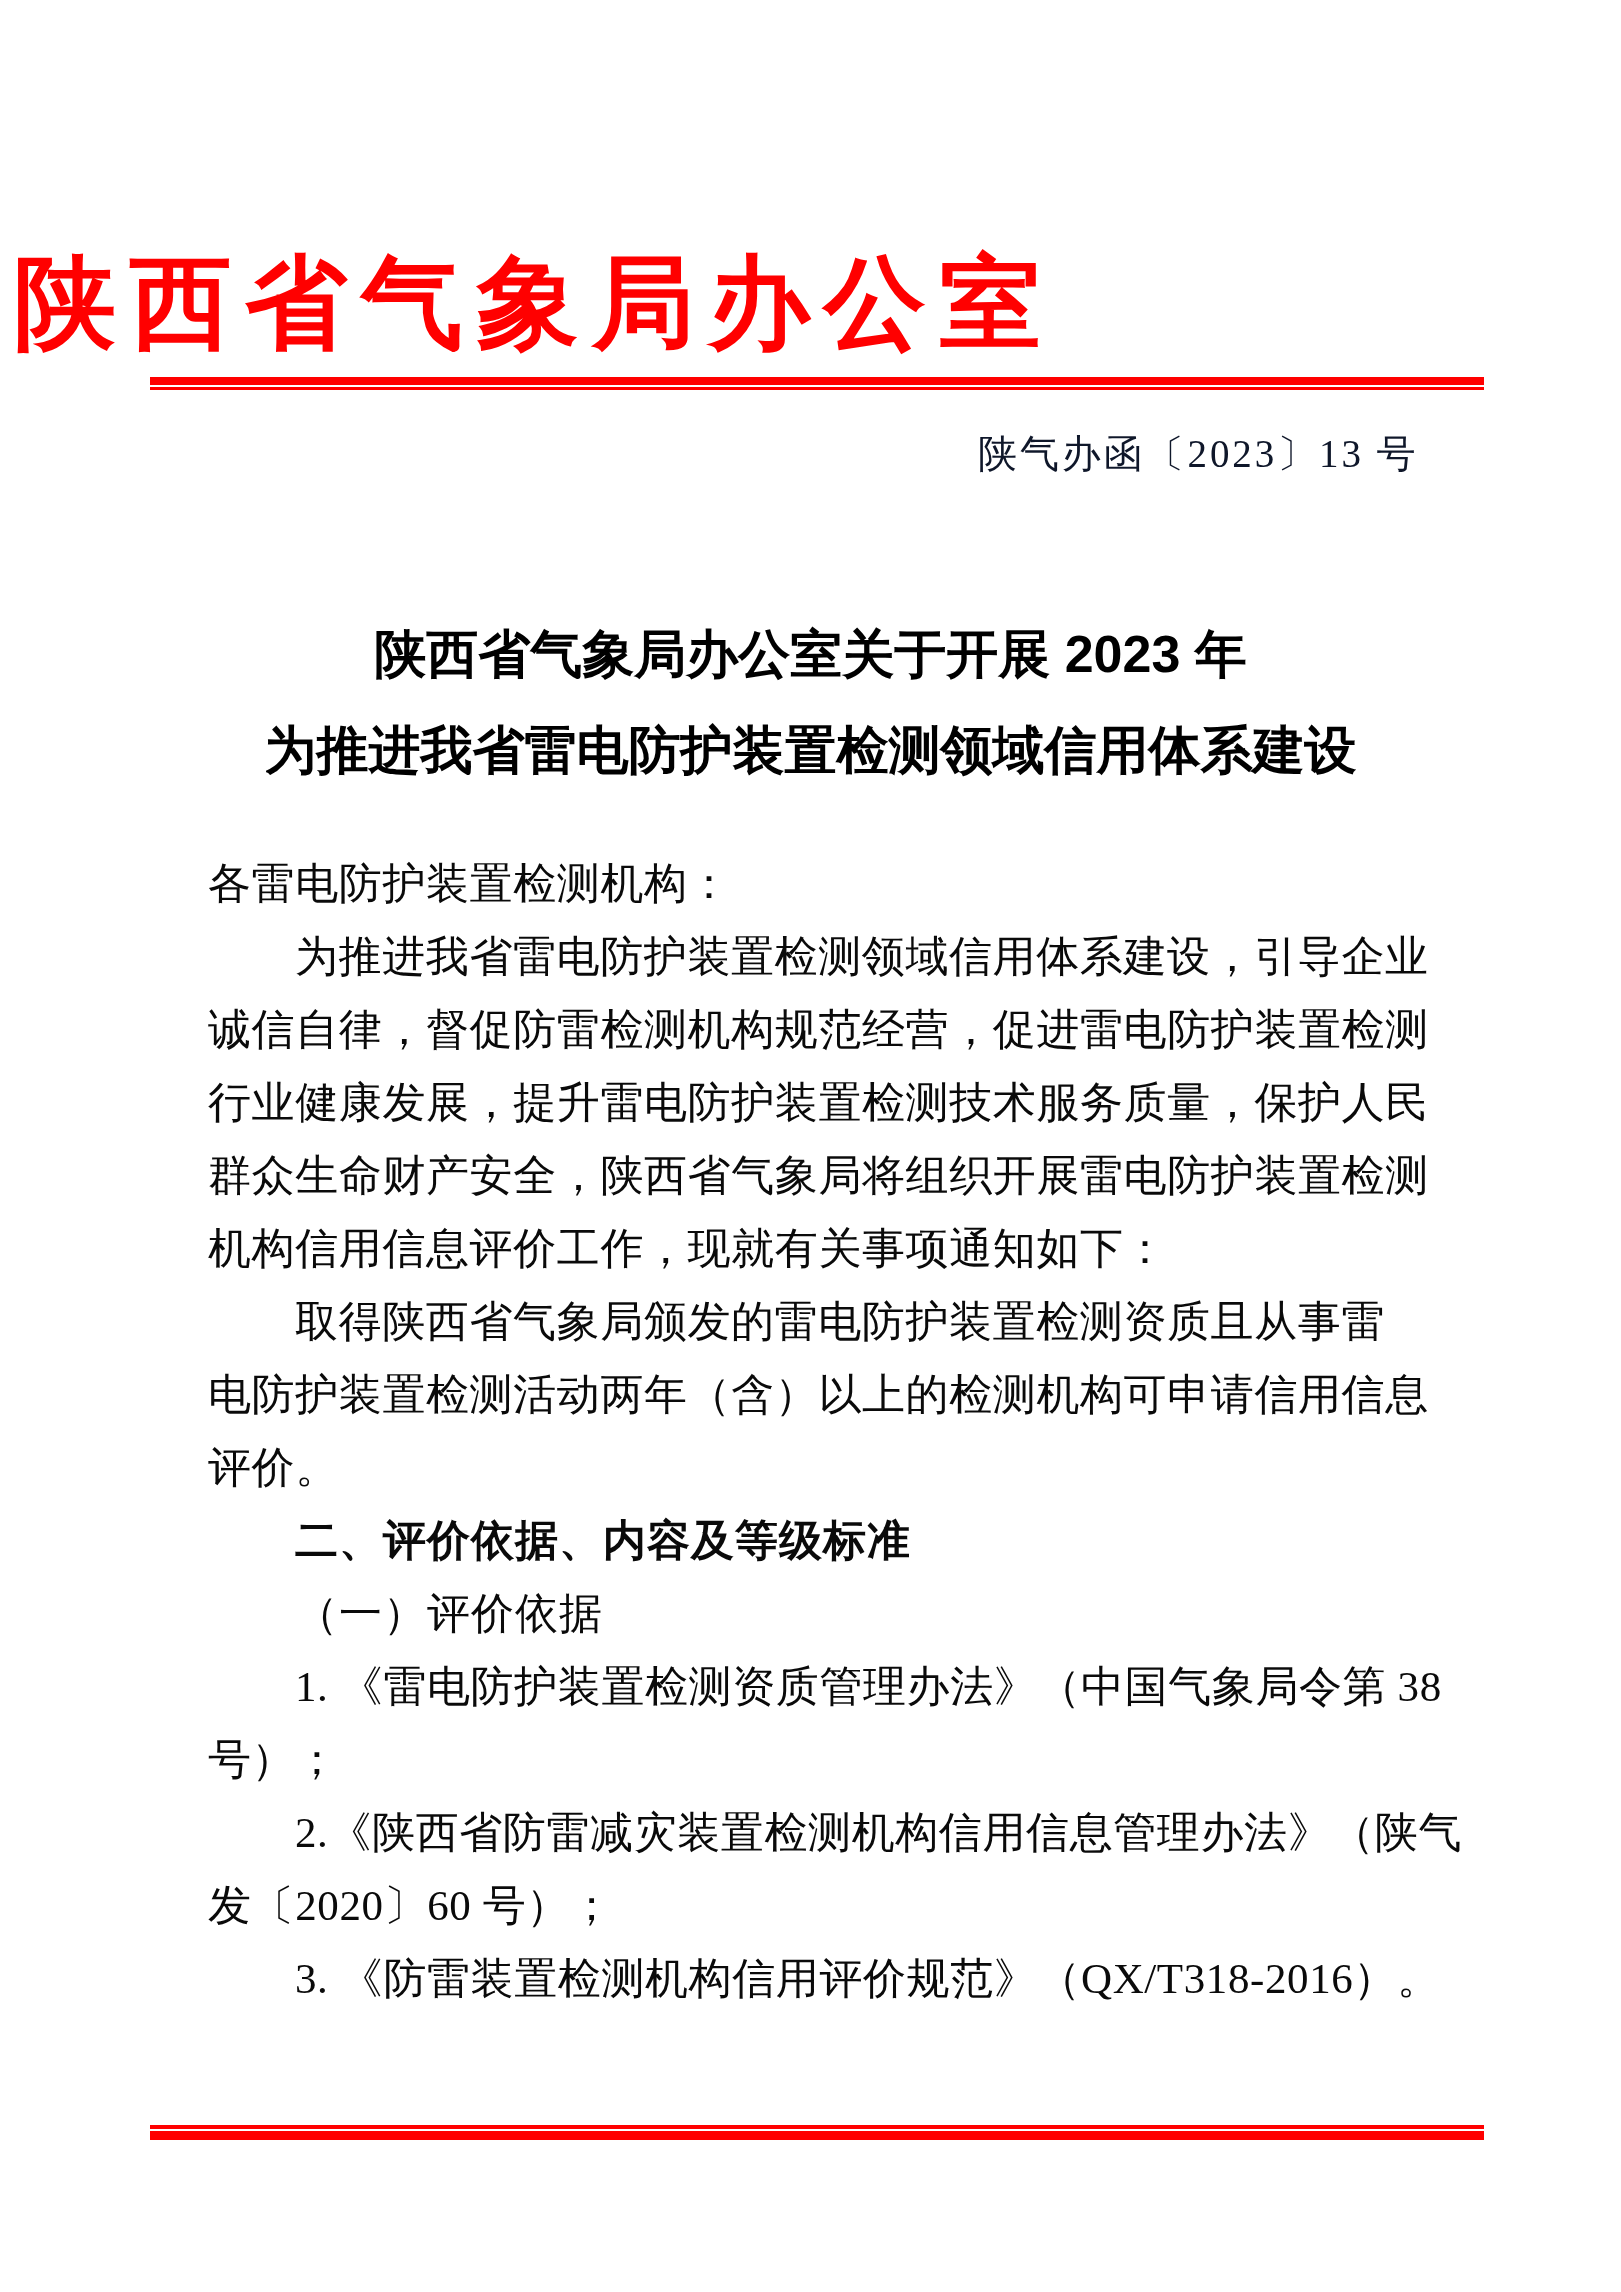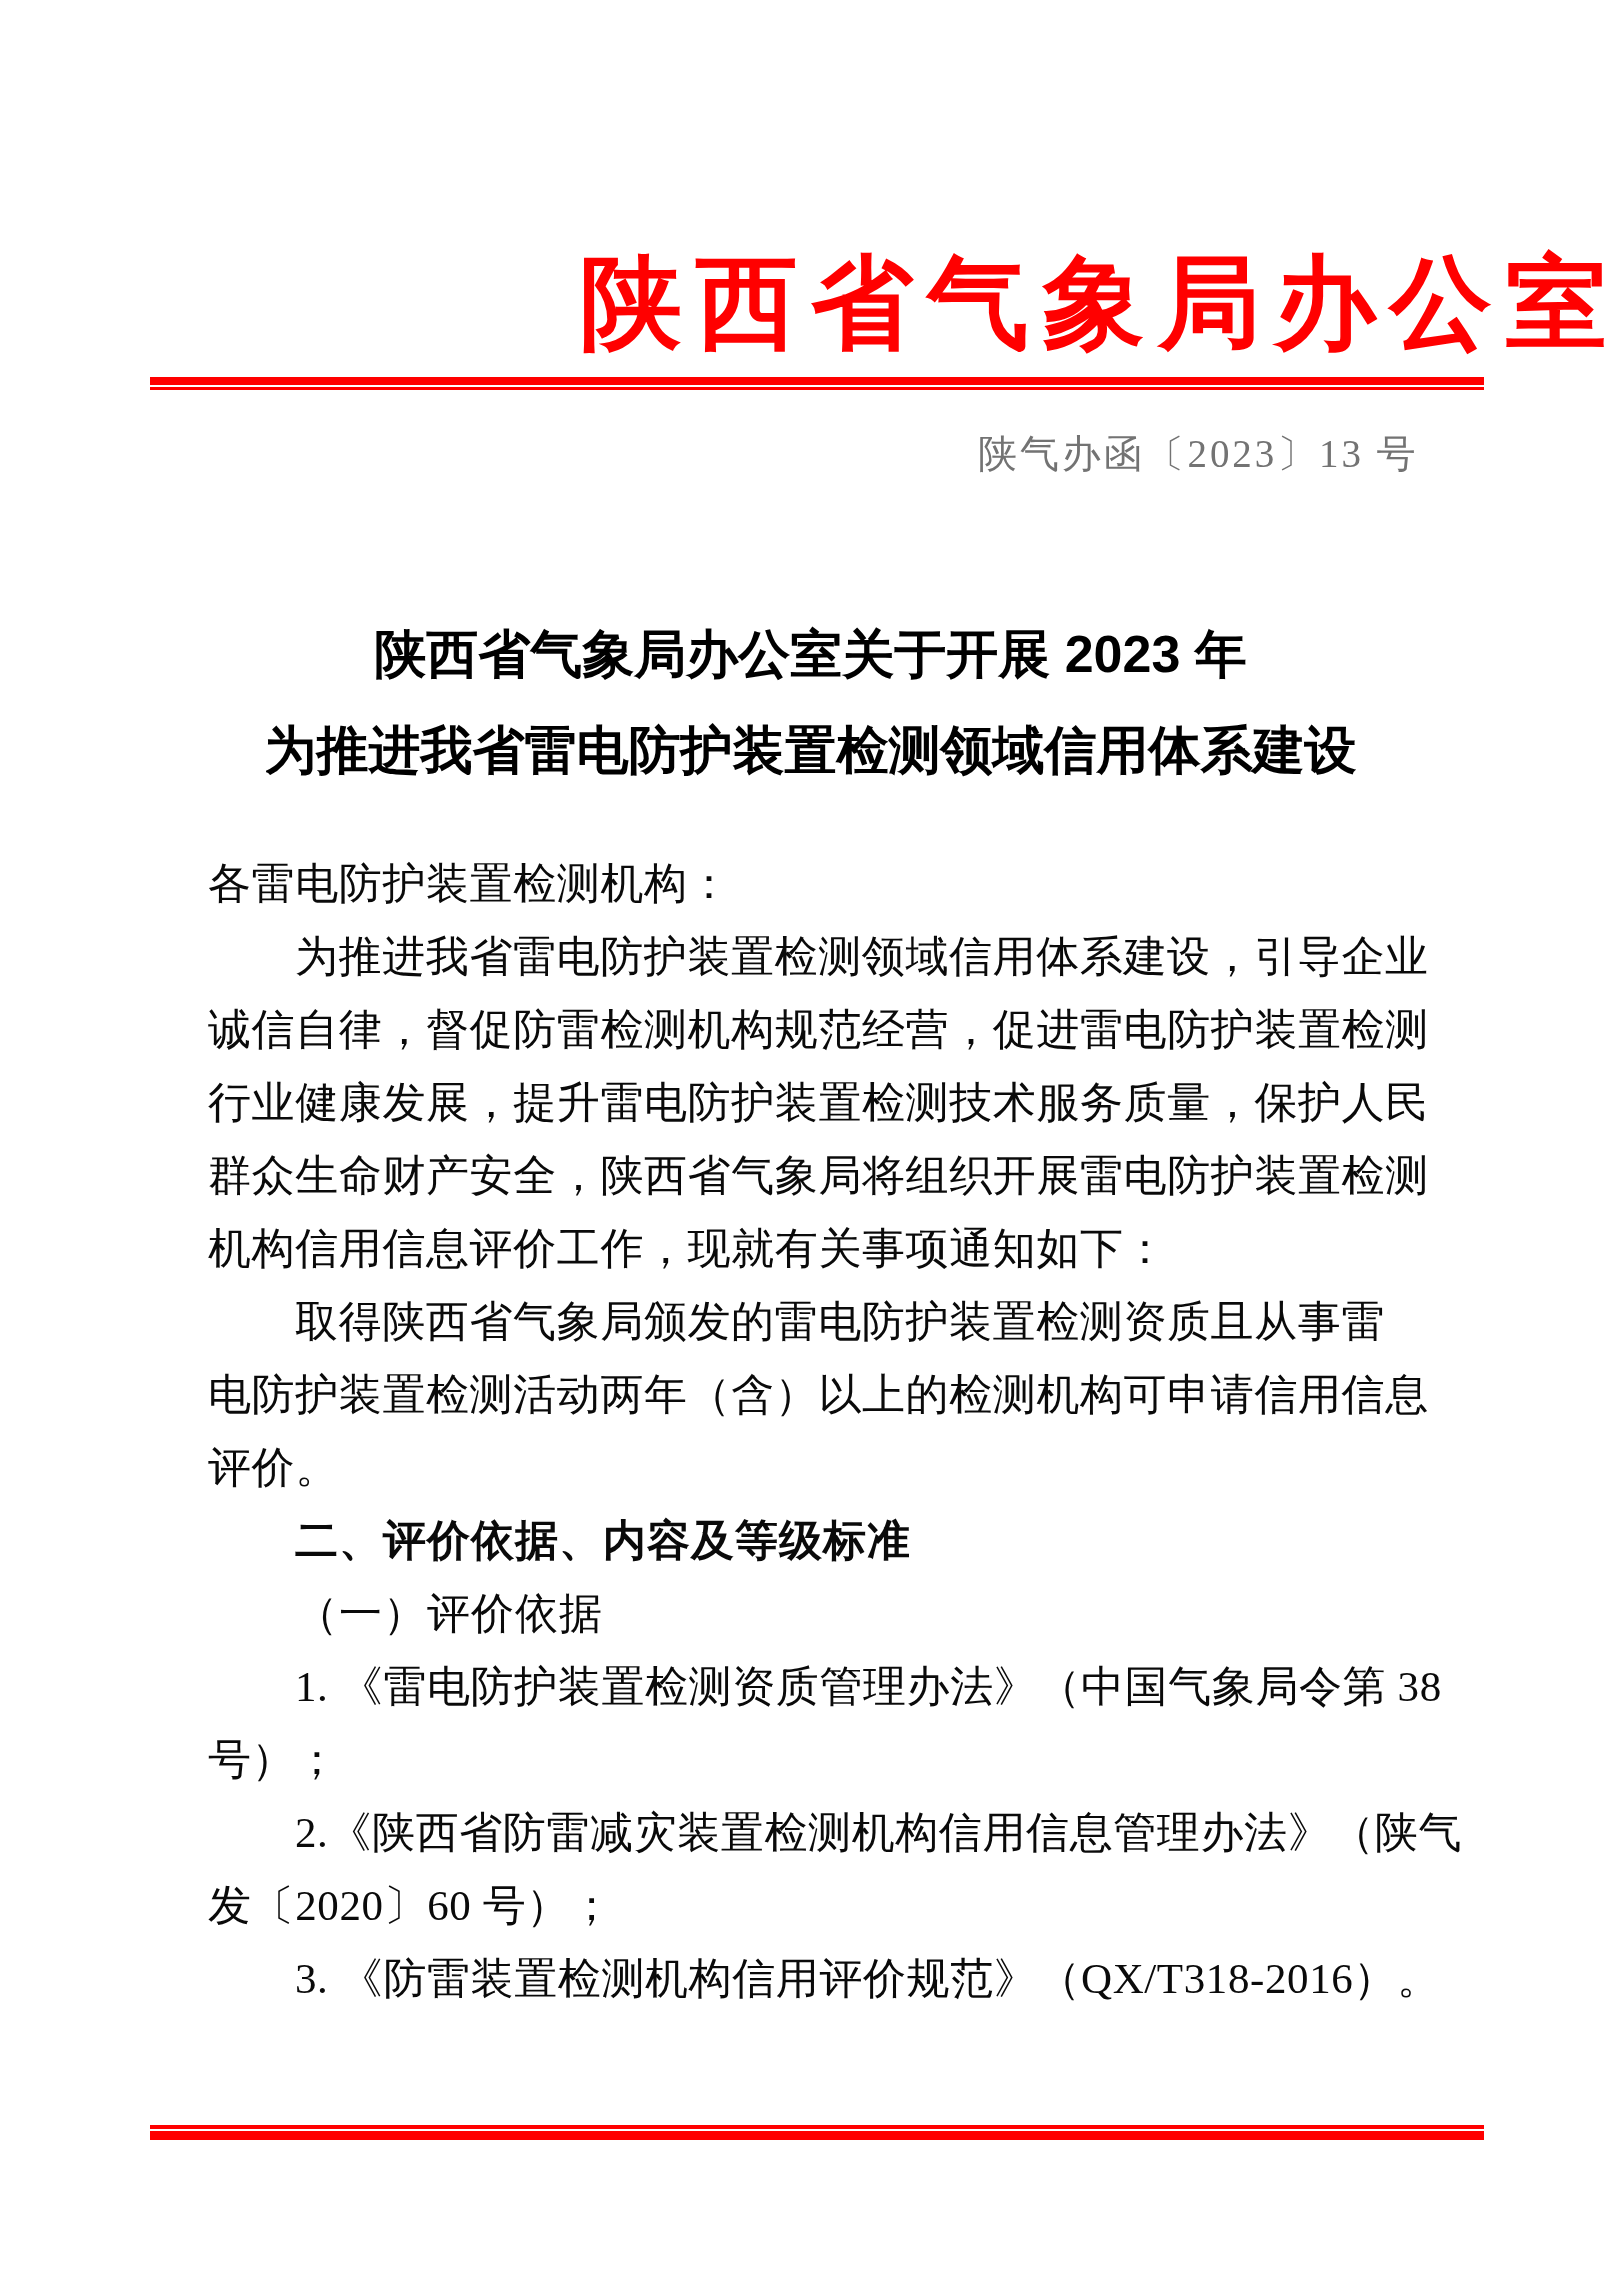--- a/index.html
+++ b/index.html
@@ -12,21 +12,21 @@
     overflow: hidden;
     font-family: "Liberation Serif", "DejaVu Serif", serif;
   }
 
   
   .agency-title {
     position: absolute;
     left: 0;
     top: 249px;
     width: 100%;
-    text-align: right;
+    text-align: left;
     color: #ff0000;
     font-size: 102px;
     font-weight: bold;
     letter-spacing: 13.7px;
     text-indent: 13.7px;
     line-height: 110px;
     white-space: nowrap;
     font-family: "Liberation Serif", "DejaVu Serif", serif;
   }
 
@@ -39,21 +39,21 @@
   .rule-bottom .bar-thin  { height: 3.9px; background: #ff0000; }
   .rule-bottom .bar-thick { height: 8.8px; background: #ff0000; margin-top: 2px; }
 
   
   .doc-number {
     position: absolute;
     left: 978px;
     top: 427px;
     font-size: 39px;
     letter-spacing: 2.9px;
-    color: #737373;
+    color: #0f172a;
     white-space: nowrap;
     font-family: "Liberation Serif", "DejaVu Serif", serif;
   }
 
   
   .notice-title {
     position: absolute;
     left: 0;
     top: 606px;
     width: 100%;

